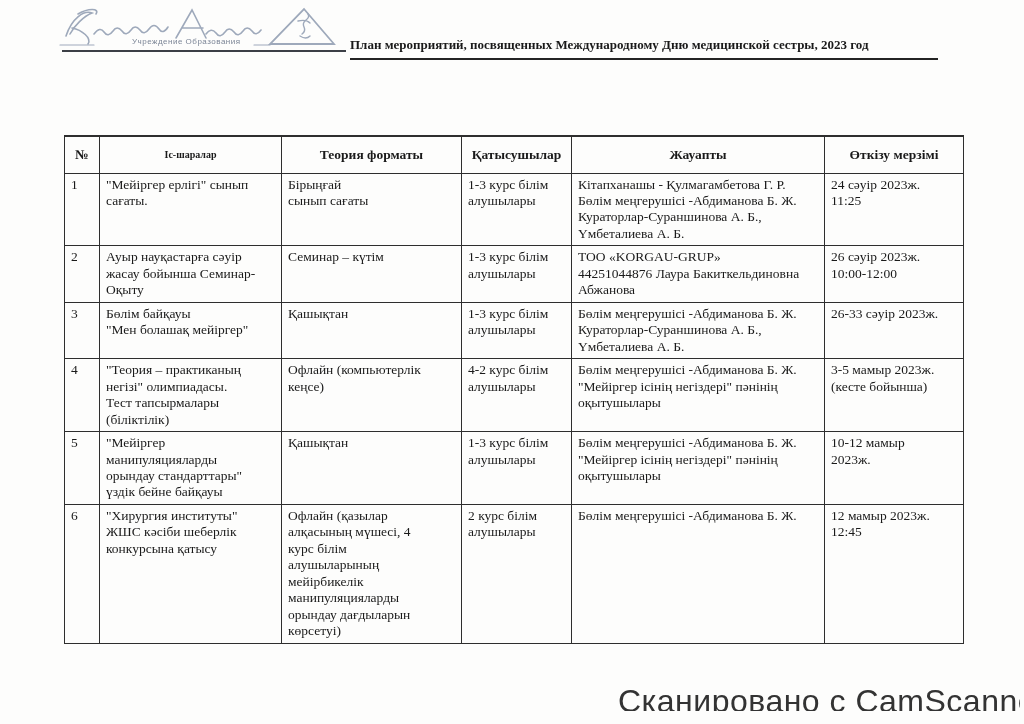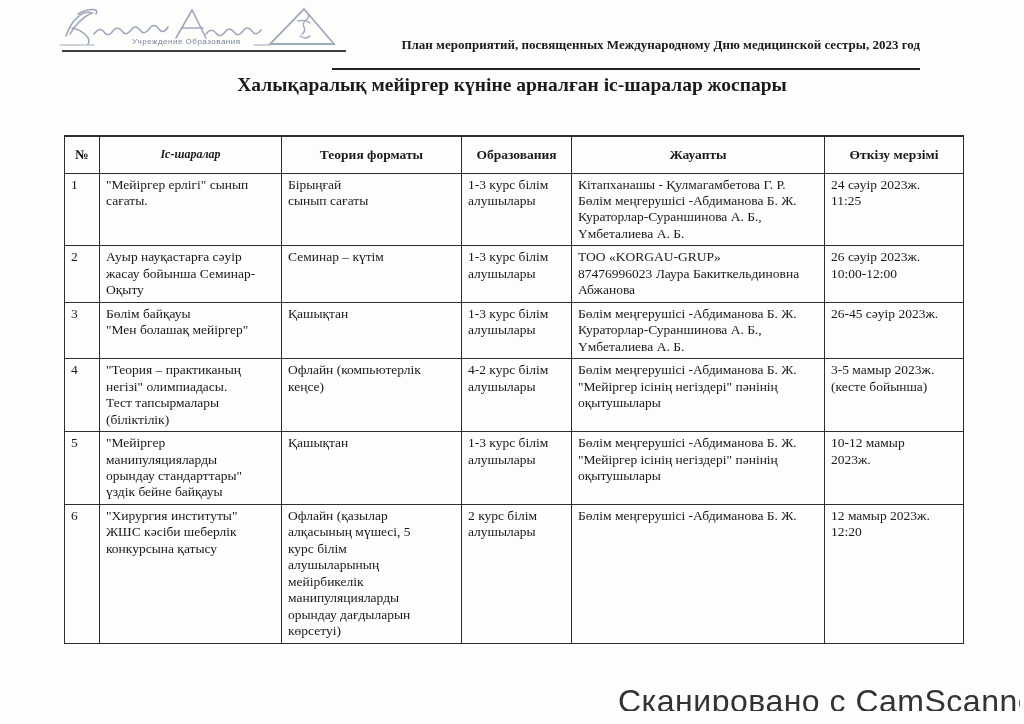--- a/index.html
+++ b/index.html
@@ -27,25 +27,25 @@
     position:absolute;left:38px;top:33px;
     font-family:"Liberation Sans", sans-serif;
     font-size:8px;letter-spacing:.5px;
     color:#7b8596;white-space:nowrap;margin-left:36px;
   }
   .rule-left{
     position:absolute;left:62px;top:50px;width:284px;height:2px;
     background:#3c3f46;
   }
   .doc-line{
-    position:absolute;left:332px;top:37px;width:588px;
-    text-align:right;
+    position:absolute;left:350px;top:37px;width:588px;
+    text-align:left;
     font-weight:bold;font-size:13px;line-height:15px;
     border-bottom:2px solid #232323;
-    padding-bottom:16px;
+    padding-bottom:6px;
     white-space:nowrap;
   }
   
   .title{
     position:absolute;left:0;top:72px;width:1024px;
     text-align:center;font-weight:bold;font-size:19.5px;line-height:26px;
   }
   
   table.plan{
     position:absolute;left:64px;top:135px;width:899px;
@@ -53,21 +53,21 @@
     font-size:13.5px;line-height:1.22;
   }
   table.plan, table.plan th, table.plan td{
     border:1px solid var(--border);
   }
   table.plan{border-top:2px solid var(--border);}
   table.plan th{
     font-weight:bold;text-align:center;vertical-align:middle;
     padding:3px 4px;height:37px;font-size:13.5px;
   }
-  table.plan th.th-large{font-size:12px;font-style:italic;}
+  table.plan th.th-large{font-size:10px;}
   table.plan td{
     vertical-align:top;text-align:left;
     padding:3px 6px 3px 6px;
     white-space:pre-line;
   }
   tr.r1 td{height:69px;}
   tr.r2 td{height:52px;}
   tr.r3 td{height:48px;}
   tr.r4 td{height:65px;}
   tr.r5 td{height:63px;}
@@ -104,38 +104,37 @@
     </g>
   </svg>
   <span class="logo-caption">Учреждение Образования</span>
 </div>
 
 <div class="rule-left"></div>
 
 <div class="doc-line">План мероприятий, посвященных Международному Дню медицинской сестры, 2023 год</div>
 
 <div class="title">
-  <div>Халықаралық мейіргер күніне арналған іс-шаралар жоспары</div>
 </div>
 
 <table class="plan">
   <colgroup>
     <col style="width:35px">
       <col style="width:182px">
       <col style="width:180px">
     <col style="width:110px">
       <col style="width:253px">
       <col style="width:139px">
   </colgroup>
   <thead>
     <tr>
       <th>№</th>
       <th class="th-large">Іс-шаралар</th>
       <th>Теория форматы</th>
-      <th>Образования</th>
+      <th>Қатысушылар</th>
       <th>Жауапты</th>
       <th>Өткізу мерзімі</th>
     </tr>
   </thead>
   <tbody>
     <tr class="r1">
       <td>1</td>
       <td>"Мейіргер ерлігі" сынып
 сағаты.</td>
       <td>Бірыңғай
@@ -151,36 +150,36 @@
     </tr>
     <tr class="r2">
       <td>2</td>
       <td>Ауыр науқастарға сәуір
 жасау бойынша Семинар-
 Оқыту</td>
       <td>Семинар – күтім</td>
       <td>1-3 курс білім
 алушылары</td>
       <td>ТОО «KORGAU-GRUP»
-87476996023 Лаура Бакиткельдиновна
+44251044876 Лаура Бакиткельдиновна
 Абжанова</td>
       <td>26 сәуір 2023ж.
 10:00-12:00</td>
     </tr>
     <tr class="r3">
       <td>3</td>
       <td>Бөлім байқауы
 "Мен болашақ мейіргер"</td>
       <td>Қашықтан</td>
       <td>1-3 курс білім
 алушылары</td>
       <td>Бөлім меңгерушісі -Абдиманова Б. Ж.
 Кураторлар-Сураншинова А. Б.,
 Үмбеталиева А. Б.</td>
-      <td>26-45 сәуір 2023ж.</td>
+      <td>26-33 сәуір 2023ж.</td>
     </tr>
     <tr class="r4">
       <td>4</td>
       <td>"Теория – практиканың
 негізі" олимпиадасы.
 Тест тапсырмалары
 (біліктілік)</td>
       <td>Офлайн (компьютерлік
 кеңсе)</td>
       <td>4-2 курс білім
@@ -205,31 +204,31 @@
 оқытушылары</td>
       <td>10-12 мамыр
 2023ж.</td>
     </tr>
     <tr class="r6">
       <td>6</td>
       <td>"Хирургия институты"
 ЖШС кәсіби шеберлік
 конкурсына қатысу</td>
       <td>Офлайн (қазылар
-алқасының мүшесі, 5
+алқасының мүшесі, 4
 курс білім
 алушыларының
 мейірбикелік
 манипуляцияларды
 орындау дағдыларын
 көрсетуі)</td>
       <td>2 курс білім
 алушылары</td>
       <td>Бөлім меңгерушісі -Абдиманова Б. Ж.</td>
       <td>12 мамыр 2023ж.
-12:20</td>
+12:45</td>
     </tr>
   </tbody>
 </table>
 
 <div class="watermark-clip">
   <div class="watermark-text">Сканировано с CamScanner</div>
 </div>
 
 </body></html>

